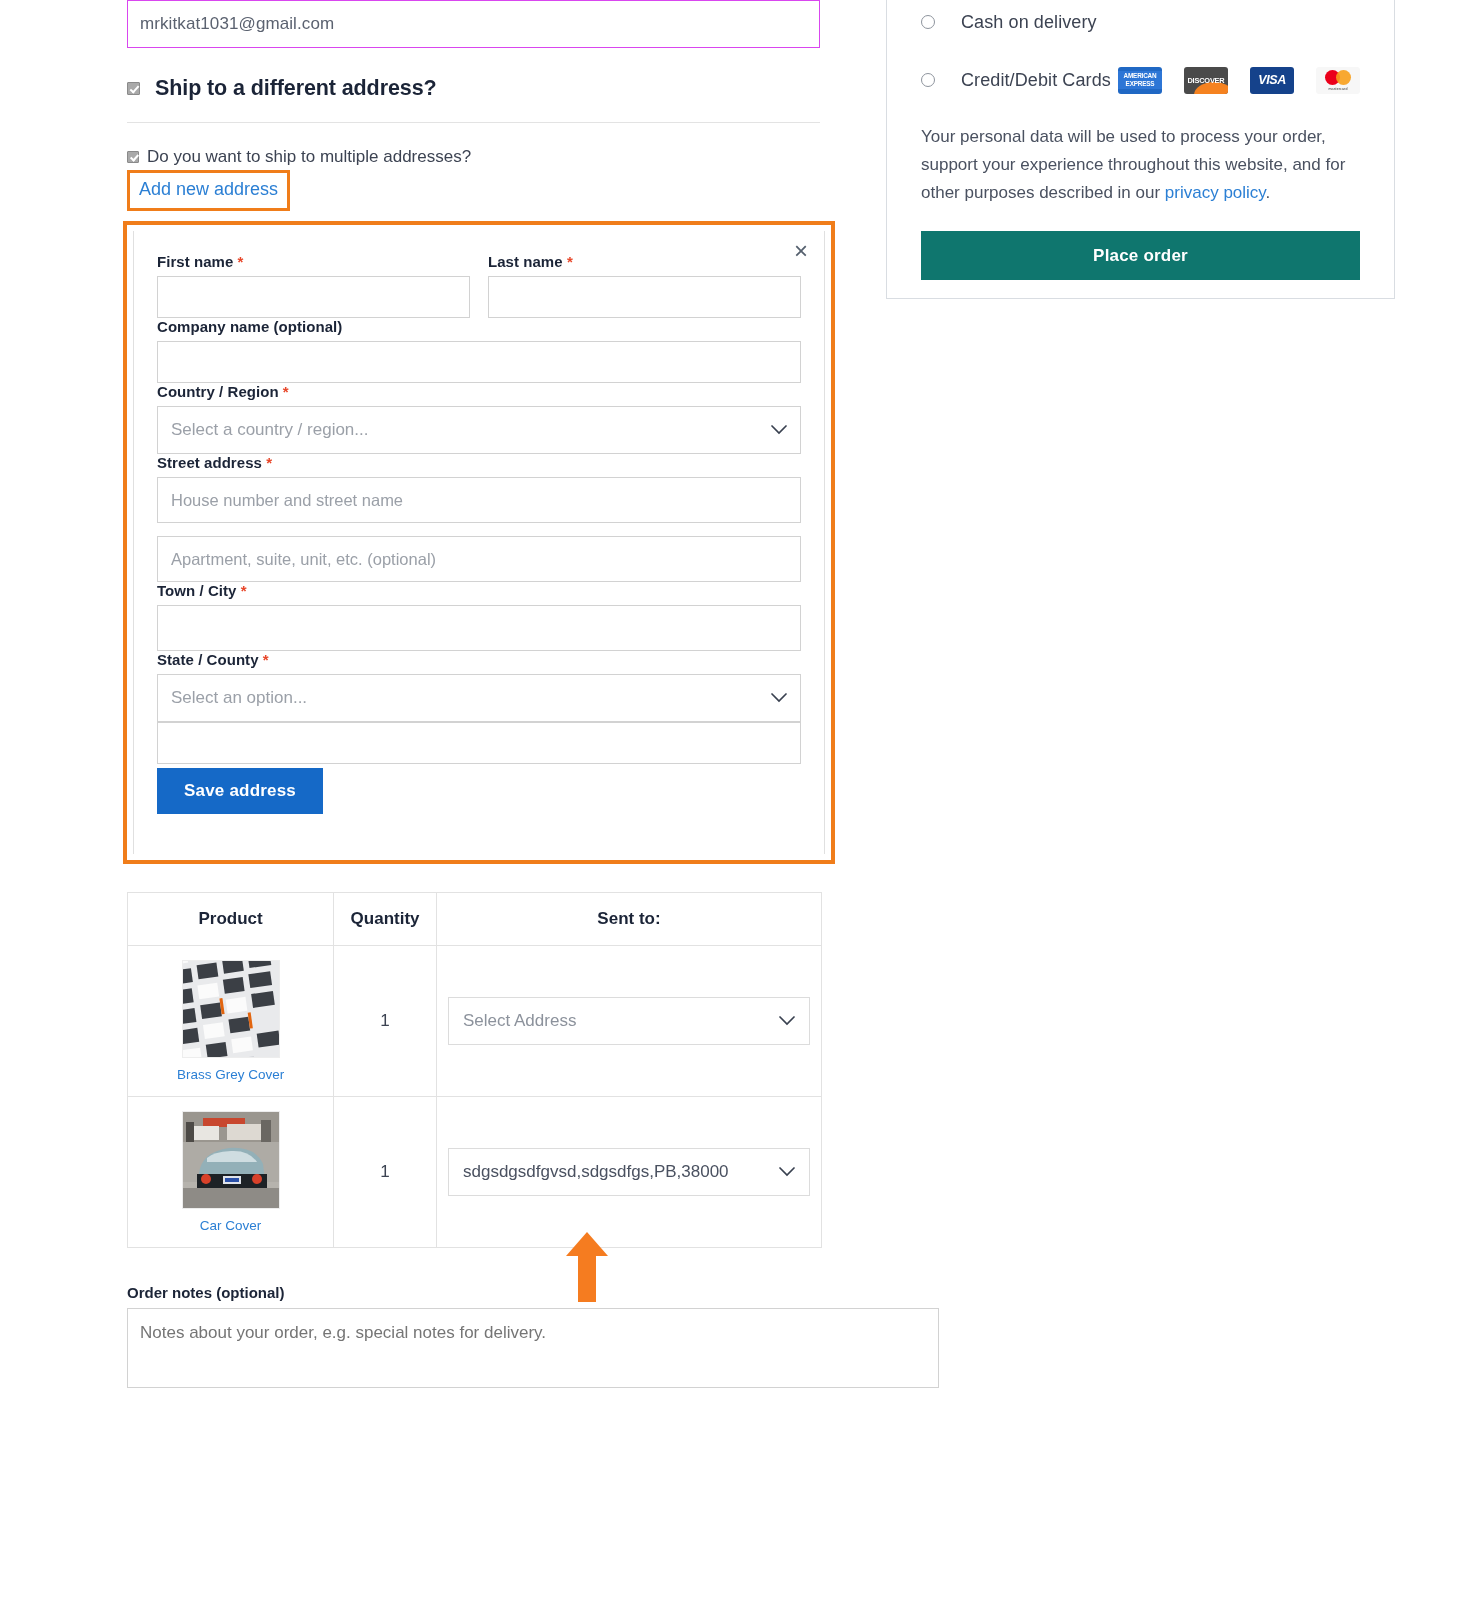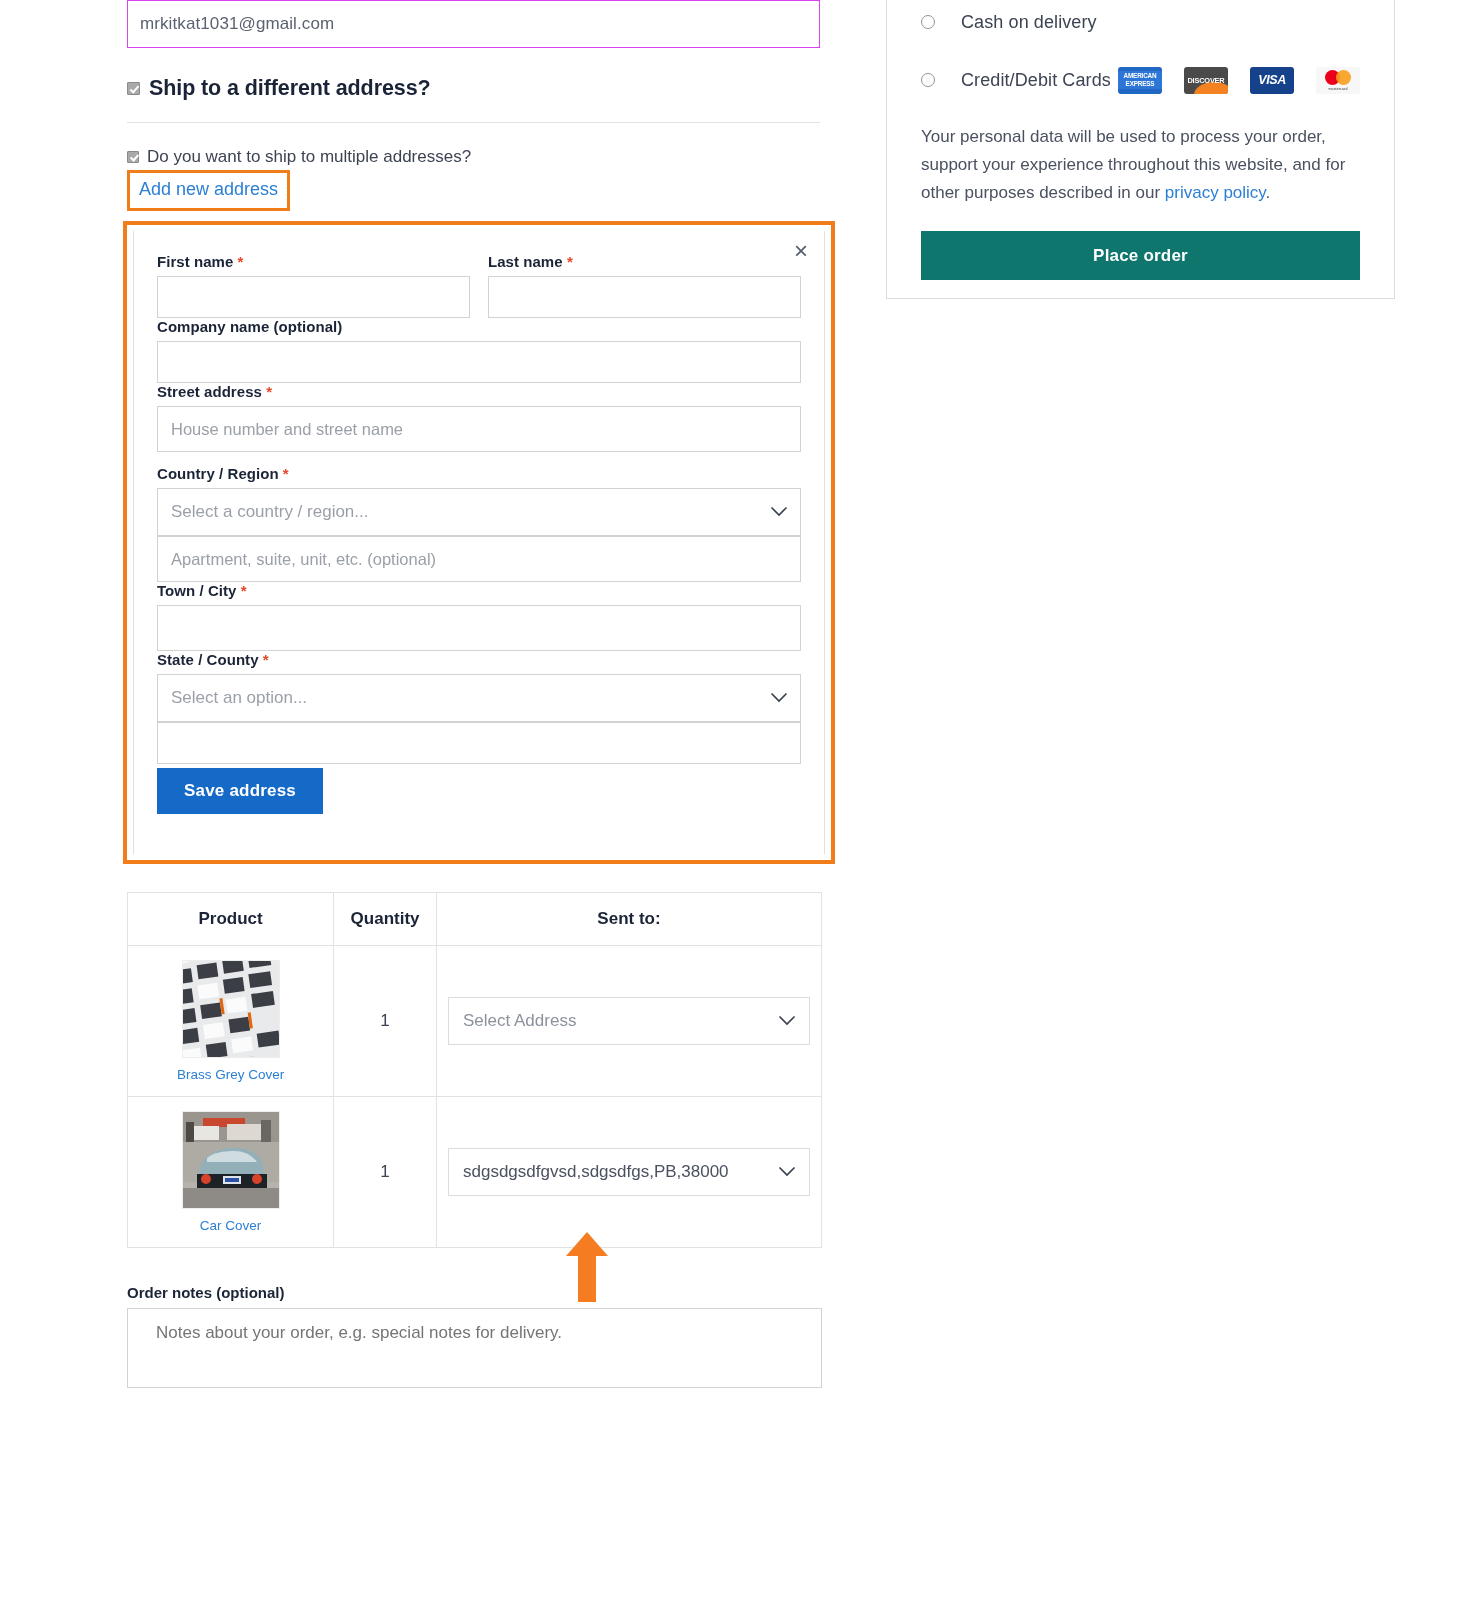--- a/index.html
+++ b/index.html
@@ -38,21 +38,21 @@
     letter-spacing: .1px;
   }
 
   .ship-diff-heading {
     margin-top: 28px;
     font-size: 21.5px;
     font-weight: bold;
     color: #1b2437;
     display: flex;
     align-items: center;
-    gap: 9px;
+    gap: 15px;
     letter-spacing: -.1px;
   }
 
   .cb {
     width: 13px; height: 13px;
     display: inline-block;
     border: 1px solid #8a8a8a;
     background: #a9a9a9;
     position: relative;
     flex: none;
@@ -276,25 +276,25 @@
 
   
   .notes-label {
     margin-top: 36px;
     font-size: 15px;
     font-weight: bold;
     color: #1b2437;
     margin-bottom: 7px;
   }
   .notes-box {
-    width: 695px;
+    width: 812px;
     height: 80px;
     border: 1px solid #d2d2d2;
     background: #fff;
-    padding: 14px 28px;
+    padding: 14px 12px;
     font-size: 17px;
     color: #4c1d95;
     resize: none;
     font-family: "Liberation Sans", sans-serif;
     outline: none;
   }
 
   
   .right-panel {
     position: absolute;
@@ -451,41 +451,41 @@
             </div>
             <input class="finput" value="" style="">
           </div>
         </div>
 
         <div class="field">
           <div class="flabel">Company name (optional)</div>
           <input class="finput" value="" style="">
         </div>
 
-        <div class="field tight">
-          <div class="flabel">
-            <span>Street address</span>
-            <span class="req">*</span>
-          </div>
-          <input class="finput" style="height: 46px;" placeholder="House number and street name">
-        </div>
-
         <div class="field">
           <div class="flabel">
             <span>Country / Region</span>
             <span class="req">*</span>
           </div>
           <div class="select-wrap">
             <div class="fselect">Select a country / region...</div>
             <span class="chev">
               <svg width="16" height="10" viewBox="0 0 16 10">
                   <path d="M1 1 L8 8 L15 1" stroke="#394150" stroke-width="1.7" fill="none" stroke-linecap="round"></path>
                 </svg>
             </span>
           </div>
+        </div>
+
+        <div class="field tight">
+          <div class="flabel">
+            <span>Street address</span>
+            <span class="req">*</span>
+          </div>
+          <input class="finput" style="height: 46px;" placeholder="House number and street name">
         </div>
 
         <div class="field">
           <input class="finput" style="height: 46px;" placeholder="Apartment, suite, unit, etc. (optional)">
         </div>
 
         <div class="field">
           <div class="flabel">
             <span>Town / City</span>
             <span class="req">*</span>

